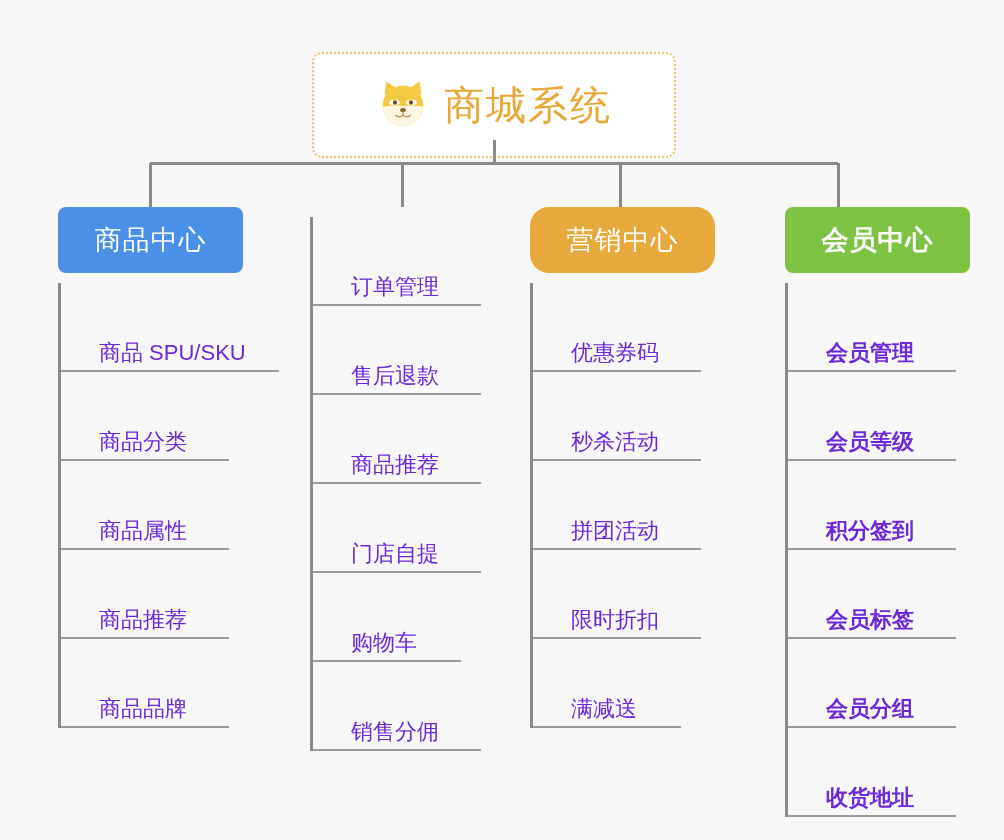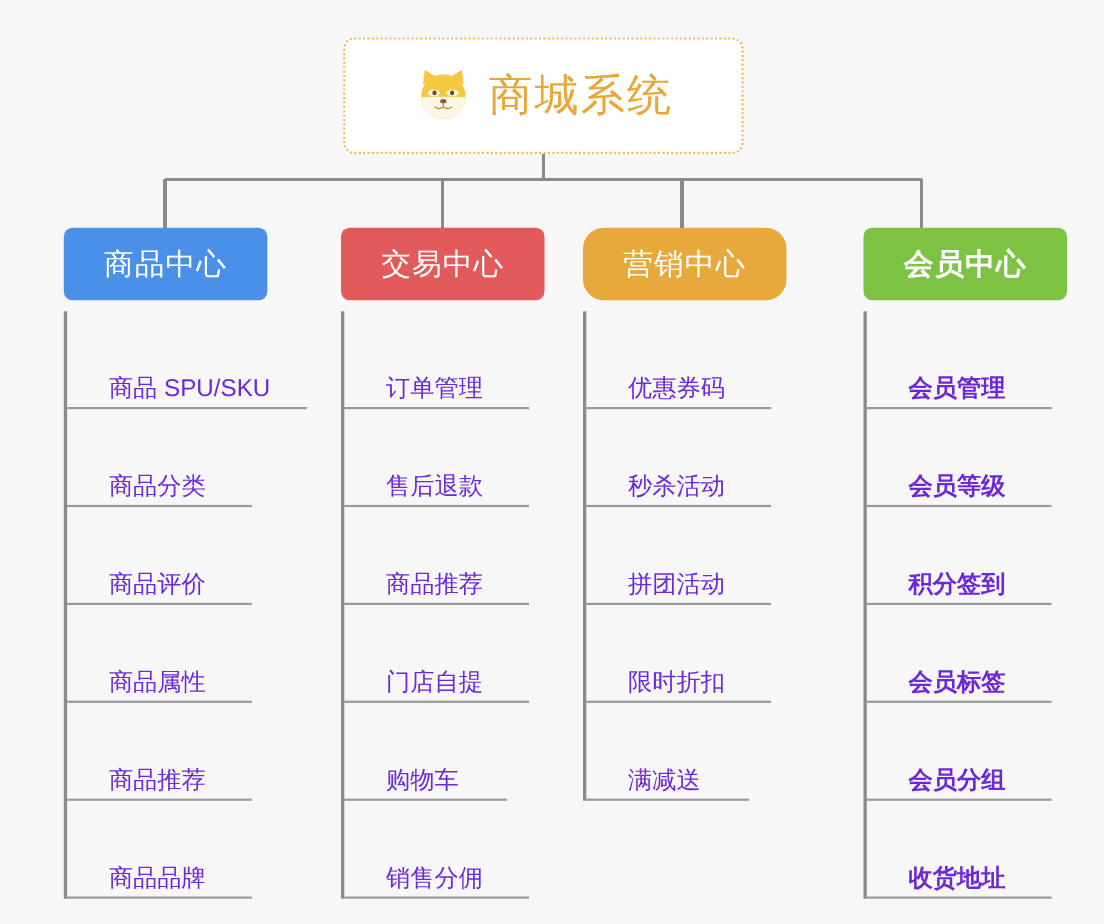--- a/index.html
+++ b/index.html
@@ -12,21 +12,21 @@
     background: #f7f7f7;
     font-family: "Liberation Sans", "DejaVu Sans", sans-serif;
     overflow: hidden;
     position: relative;
   }
 
   
   .root-card {
     position: absolute;
     left: 312px;
-    top: 34px;
+    top: 52px;
     width: 364px;
     height: 106px;
     background: #ffffff;
     border: 2px dotted #f0c060;
     border-radius: 10px;
     box-sizing: border-box;
     display: flex;
     align-items: center;
     justify-content: center;
     gap: 14px;
@@ -175,42 +175,35 @@
     <div class="col-items">
       <div class="item">
         <span class="item-label">商品 SPU/SKU</span>
         <span class="item-rule rule-w-long"></span>
       </div>
       <div class="item">
         <span class="item-label">商品分类</span>
         <span class="item-rule rule-w-mid"></span>
       </div>
       <div class="item">
-        <span class="item-label">商品评价</span>
-        <span class="item-rule rule-w-mid"></span>
-      </div>
-      <div class="item">
         <span class="item-label">商品属性</span>
         <span class="item-rule rule-w-mid"></span>
       </div>
       <div class="item">
         <span class="item-label">商品推荐</span>
         <span class="item-rule rule-w-mid"></span>
       </div>
       <div class="item">
         <span class="item-label">商品品牌</span>
         <span class="item-rule rule-w-mid"></span>
       </div>
     </div>
   </div>
 
   <div class="column col-1">
-    <div class="col-header" style="background:#e15b5b">
-      <span>交易中心</span>
-    </div>
     <div class="col-items">
       <div class="item">
         <span class="item-label">订单管理</span>
         <span class="item-rule rule-w-mid"></span>
       </div>
       <div class="item">
         <span class="item-label">售后退款</span>
         <span class="item-rule rule-w-mid"></span>
       </div>
       <div class="item">

